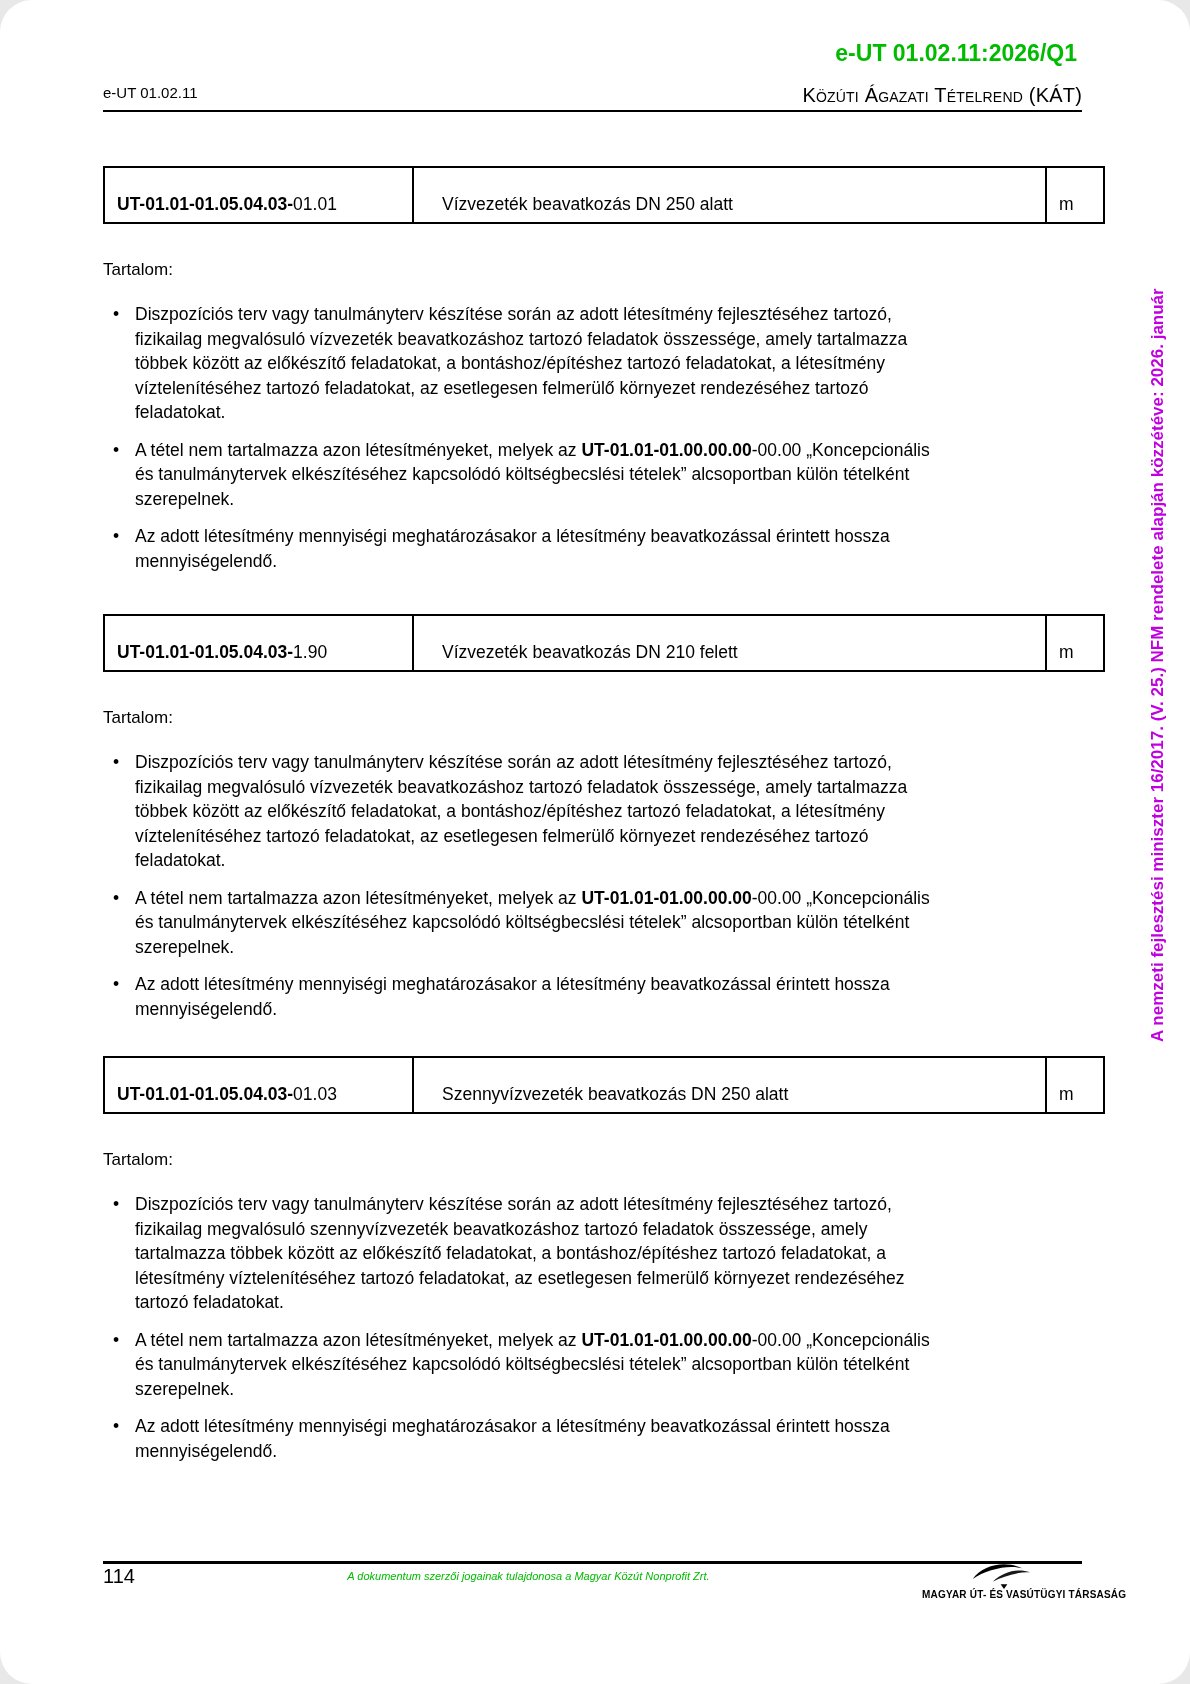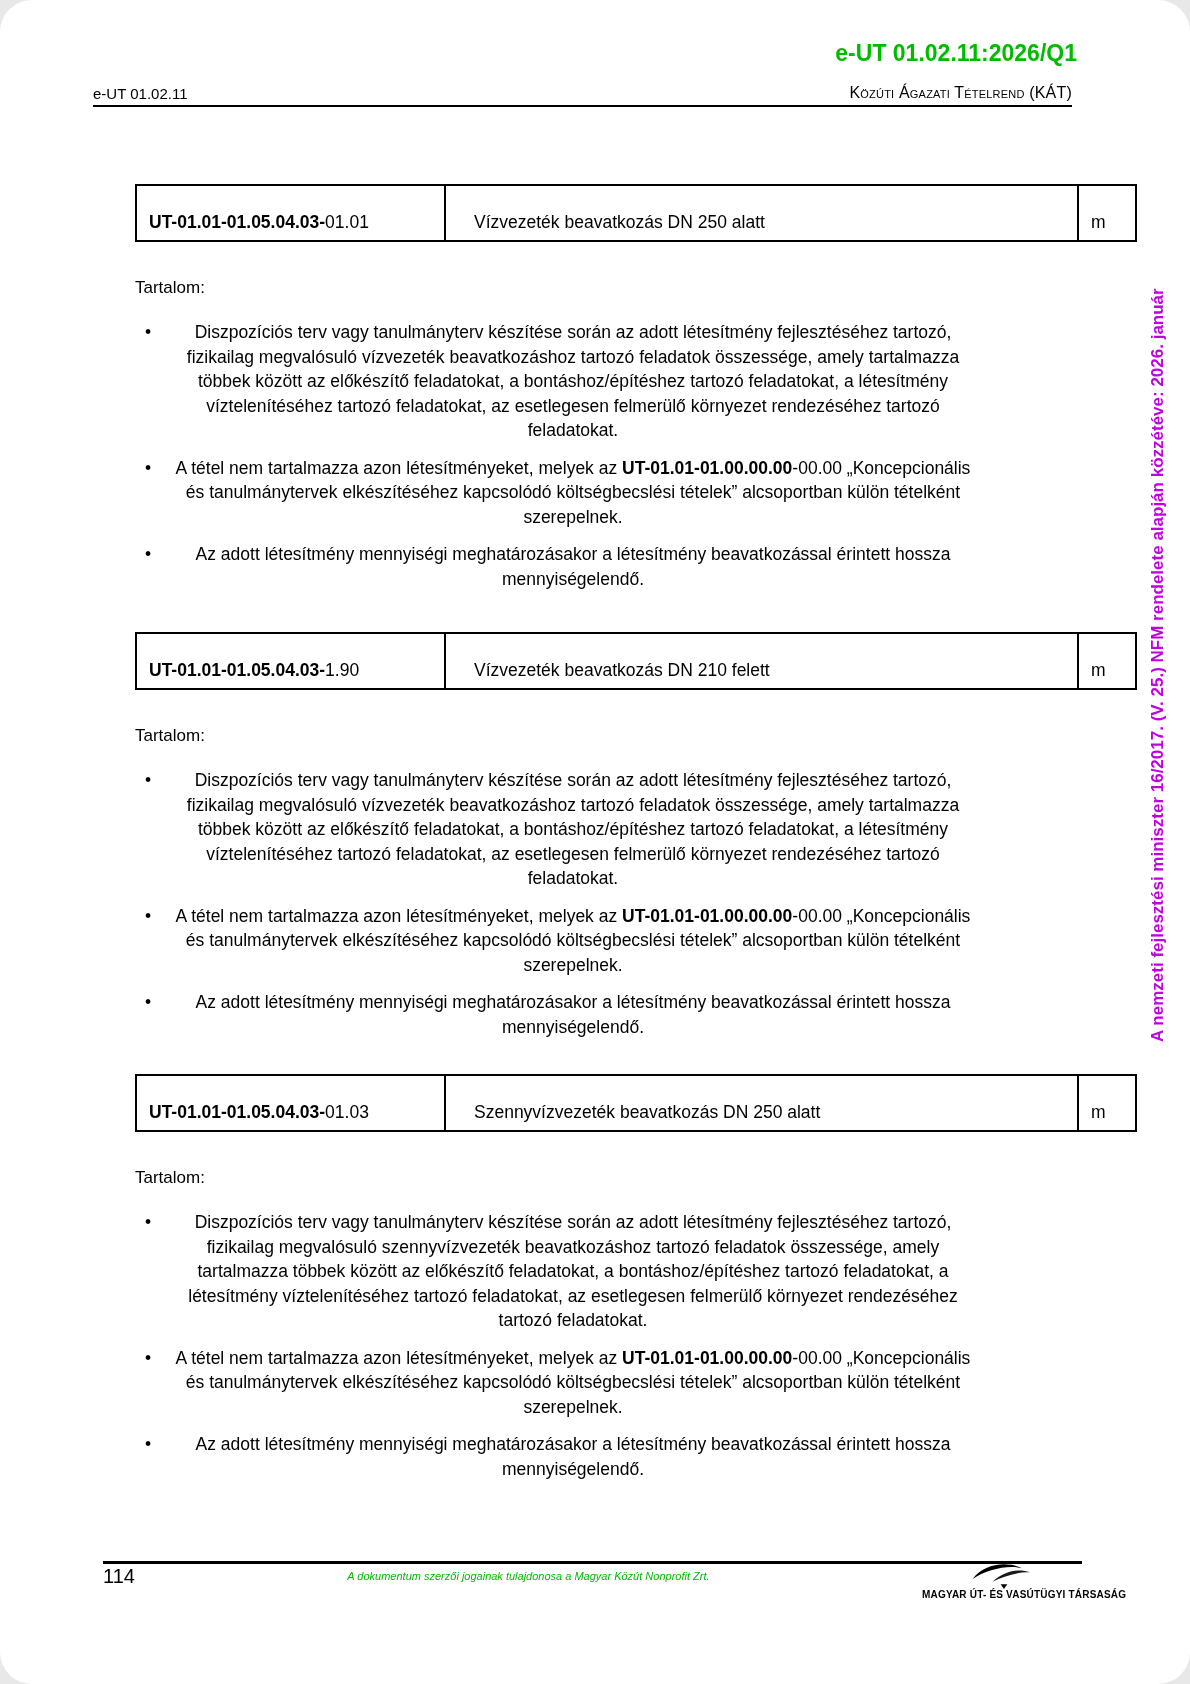--- a/index.html
+++ b/index.html
@@ -14,29 +14,29 @@
     border-radius:32px;
   }
   
   .doc-code{
     position:absolute;top:40px;right:113px;
     font-size:23px;font-weight:bold;
     color:var(--green,#00bb00);
   }
   
   .header{
-    position:absolute;top:84px;left:93px;width:979px;
-    display:flex;justify-content:space-between;align-items:flex-end;
+    position:absolute;top:84px;left:103px;width:979px;
+    display:flex;justify-content:space-between;
     border-bottom:2px solid #000;
     padding-bottom:3px;
   }
   .header-left{font-size:15px;}
-  .header-right{font-size:16px;font-variant:small-caps;letter-spacing:.2px;}
+  .header-right{font-size:20px;font-variant:small-caps;letter-spacing:.2px;}
   
-  .content{position:absolute;top:184px;left:103px;width:1002px;margin-left:32px;}
+  .content{position:absolute;top:166px;left:103px;width:1002px;}
   
   .item-table{
     display:flex;
     width:1002px;height:58px;
     border:2px solid #000;
     box-sizing:border-box;
     background:#fff;
   }
   .item-table .cell{
     display:flex;align-items:flex-end;
@@ -55,21 +55,21 @@
   .tartalom{margin-top:34px;font-size:17px;line-height:24px;}
   ul.bullets{
     list-style:none;
     margin:20px 0 0 0;padding:0;
     width:844px;
   }
   ul.bullets li{
     position:relative;
     padding-left:32px;
     margin-bottom:13px;
-    font-size:17.5px;line-height:24.5px;text-align:center;
+    font-size:17.5px;line-height:24.5px;
   }
   ul.bullets li::before{
     content:"\2022";
     position:absolute;left:10px;top:0;
     font-size:17.5px;
   }
   .b{font-weight:bold;}
   
   .side-note{
     position:absolute;

